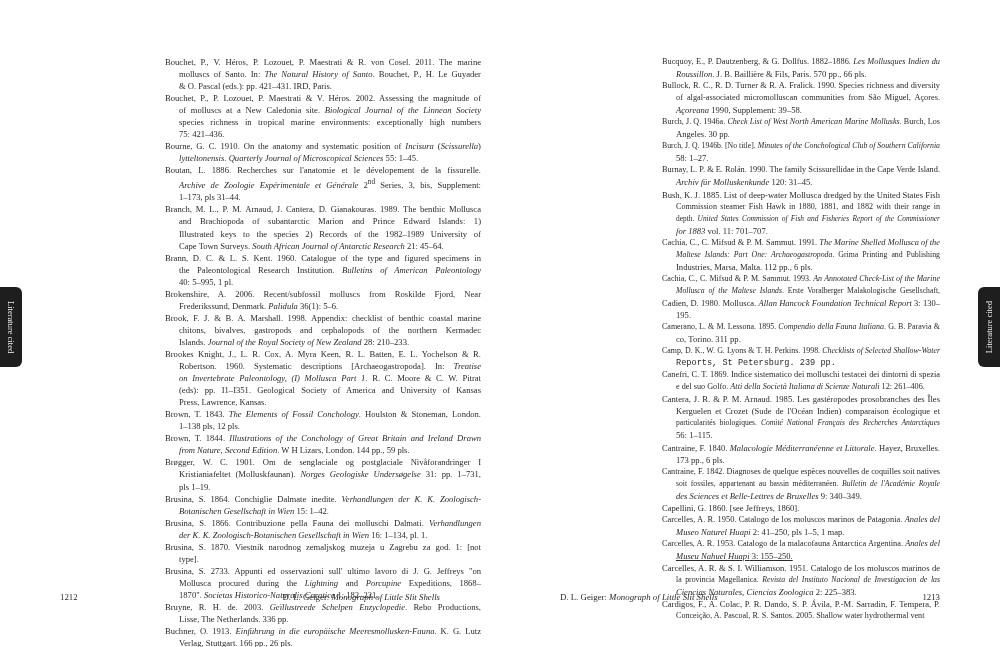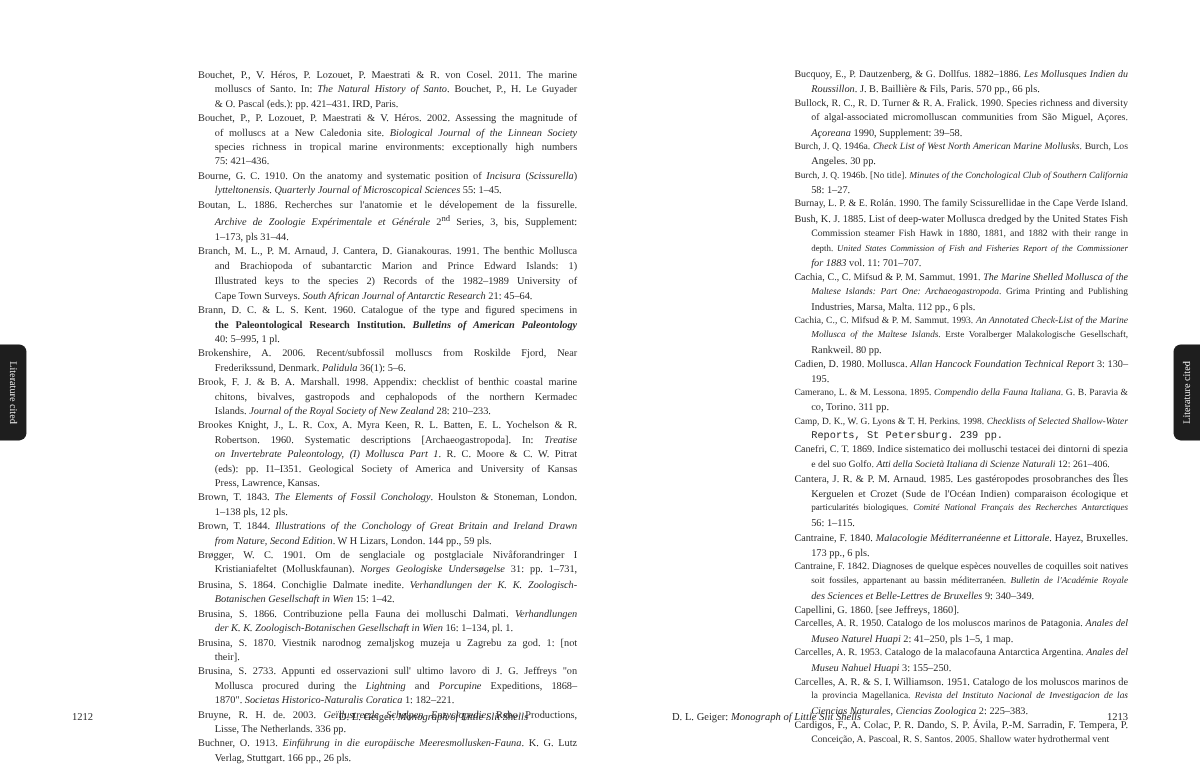--- a/index.html
+++ b/index.html
@@ -56,28 +56,28 @@
       <div class="ref">
         <span class="line" style="display: block; width: 316px;">Bourne, G. C. 1910. On the anatomy and systematic position of <i>Incisura</i> (<i>Scissurella</i>)</span>
         <span class="line cont last" style="display: block; width: 302px;"><i>lytteltonensis</i>. <i>Quarterly Journal of Microscopical Sciences</i> 55: 1–45.</span>
       </div>
       <div class="ref">
         <span class="line" style="display: block; width: 316px;">Boutan, L. 1886. Recherches sur l'anatomie et le dévelopement de la fissurelle.</span>
         <span class="line cont" style="display: block; width: 302px;"><i>Archive de Zoologie Expérimentale et Générale</i> 2<sup>nd</sup> Series, 3, bis, Supplement:</span>
         <span class="line cont last" style="display: block; width: 302px;">1–173, pls 31–44.</span>
       </div>
       <div class="ref">
-        <span class="line" style="display: block; width: 316px;">Branch, M. L., P. M. Arnaud, J. Cantera, D. Gianakouras. 1991. The benthic Mollusca</span>
+        <span class="line" style="display: block; width: 316px;">Branch, M. L., P. M. Arnaud, J. Cantera, D. Gianakouras. 1989. The benthic Mollusca</span>
         <span class="line cont" style="display: block; width: 302px;">and Brachiopoda of subantarctic Marion and Prince Edward Islands: 1)</span>
         <span class="line cont" style="display: block; width: 302px;">Illustrated keys to the species 2) Records of the 1982–1989 University of</span>
         <span class="line cont last" style="display: block; width: 302px;">Cape Town Surveys. <i>South African Journal of Antarctic Research</i> 21: 45–64.</span>
       </div>
       <div class="ref">
         <span class="line" style="display: block; width: 316px;">Brann, D. C. &amp; L. S. Kent. 1960. Catalogue of the type and figured specimens in</span>
-        <span class="line cont" style="display: block; width: 302px; font-weight: bold;">the Paleontological Research Institution. <i>Bulletins of American Paleontology</i></span>
+        <span class="line cont" style="display: block; width: 302px;">the Paleontological Research Institution. <i>Bulletins of American Paleontology</i></span>
         <span class="line cont last" style="display: block; width: 302px;">40: 5–995, 1 pl.</span>
       </div>
       <div class="ref">
         <span class="line" style="display: block; width: 316px;">Brokenshire, A. 2006. Recent/subfossil molluscs from Roskilde Fjord, Near</span>
         <span class="line cont last" style="display: block; width: 302px;">Frederikssund, Denmark. <i>Palidula</i> 36(1): 5–6.</span>
       </div>
       <div class="ref">
         <span class="line" style="display: block; width: 316px;">Brook, F. J. &amp; B. A. Marshall. 1998. Appendix: checklist of benthic coastal marine</span>
         <span class="line cont" style="display: block; width: 302px;">chitons, bivalves, gastropods and cephalopods of the northern Kermadec</span>
         <span class="line cont last" style="display: block; width: 302px;">Islands. <i>Journal of the Royal Society of New Zealand</i> 28: 210–233.</span>
@@ -93,32 +93,33 @@
         <span class="line" style="display: block; width: 316px;">Brown, T. 1843. <i>The Elements of Fossil Conchology</i>. Houlston &amp; Stoneman, London.</span>
         <span class="line cont last" style="display: block; width: 302px;">1–138 pls, 12 pls.</span>
       </div>
       <div class="ref">
         <span class="line" style="display: block; width: 316px;">Brown, T. 1844. <i>Illustrations of the Conchology of Great Britain and Ireland Drawn</i></span>
         <span class="line cont last" style="display: block; width: 302px;"><i>from Nature, Second Edition</i>. W H Lizars, London. 144 pp., 59 pls.</span>
       </div>
       <div class="ref">
         <span class="line" style="display: block; width: 316px;">Brøgger, W. C. 1901. Om de senglaciale og postglaciale Nivåforandringer I</span>
         <span class="line cont" style="display: block; width: 302px;">Kristianiafeltet (Molluskfaunan). <i>Norges Geologiske Undersøgelse</i> 31: pp. 1–731,</span>
+        <span class="line cont last" style="display: block; width: 302px;">pls 1–19.</span>
       </div>
       <div class="ref">
         <span class="line" style="display: block; width: 316px;">Brusina, S. 1864. Conchiglie Dalmate inedite. <i>Verhandlungen der K. K. Zoologisch-</i></span>
         <span class="line cont last" style="display: block; width: 302px;"><i>Botanischen Gesellschaft in Wien</i> 15: 1–42.</span>
       </div>
       <div class="ref">
         <span class="line" style="display: block; width: 316px;">Brusina, S. 1866. Contribuzione pella Fauna dei molluschi Dalmati. <i>Verhandlungen</i></span>
         <span class="line cont last" style="display: block; width: 302px;"><i>der K. K. Zoologisch-Botanischen Gesellschaft in Wien</i> 16: 1–134, pl. 1.</span>
       </div>
       <div class="ref">
         <span class="line" style="display: block; width: 316px;">Brusina, S. 1870. Viestnik narodnog zemaljskog muzeja u Zagrebu za god. 1: [not</span>
-        <span class="line cont last" style="display: block; width: 302px;">their].</span>
+        <span class="line cont last" style="display: block; width: 302px;">type].</span>
       </div>
       <div class="ref">
         <span class="line" style="display: block; width: 316px;">Brusina, S. 2733. Appunti ed osservazioni sull' ultimo lavoro di J. G. Jeffreys "on</span>
         <span class="line cont" style="display: block; width: 302px;">Mollusca procured during the <i>Lightning</i> and <i>Porcupine</i> Expeditions, 1868–</span>
         <span class="line cont last" style="display: block; width: 302px;">1870". <i>Societas Historico-Naturalis Coratica</i> 1: 182–221.</span>
       </div>
       <div class="ref">
         <span class="line" style="display: block; width: 316px;">Bruyne, R. H. de. 2003. <i>Geïllustreede Schelpen Enzyclopedie</i>. Rebo Productions,</span>
         <span class="line cont last" style="display: block; width: 302px;">Lisse, The Netherlands. 336 pp.</span>
       </div>
@@ -148,36 +149,36 @@
       <div class="ref">
         <span class="line" style="display: block; font-size: 8.1px; width: 278px;">Burch, J. Q. 1946a. <i>Check List of West North American Marine Mollusks</i>. Burch, Los</span>
         <span class="line cont last" style="display: block; width: 264px;">Angeles. 30 pp.</span>
       </div>
       <div class="ref">
         <span class="line" style="display: block; font-size: 7.8px; width: 278px;">Burch, J. Q. 1946b. [No title]. <i>Minutes of the Conchological Club of Southern California</i></span>
         <span class="line cont last" style="display: block; width: 264px;">58: 1–27.</span>
       </div>
       <div class="ref">
         <span class="line" style="display: block; font-size: 8.3px; width: 278px;">Burnay, L. P. &amp; E. Rolán. 1990. The family Scissurellidae in the Cape Verde Island.</span>
+        <span class="line cont last" style="display: block; width: 264px;"><i>Archiv für Molluskenkunde</i> 120: 31–45.</span>
       </div>
       <div class="ref">
         <span class="line" style="display: block; width: 278px;">Bush, K. J. 1885. List of deep-water Mollusca dredged by the United States Fish</span>
         <span class="line cont" style="display: block; font-size: 8.1px; width: 264px;">Commission steamer Fish Hawk in 1880, 1881, and 1882 with their range in</span>
         <span class="line cont" style="display: block; font-size: 7.4px; width: 264px;">depth. <i>United States Commission of Fish and Fisheries Report of the Commissioner</i></span>
         <span class="line cont last" style="display: block; width: 264px;"><i>for 1883</i> vol. 11: 701–707.</span>
       </div>
       <div class="ref">
         <span class="line" style="display: block; font-size: 8.4px; width: 278px;">Cachia, C., C. Mifsud &amp; P. M. Sammut. 1991. <i>The Marine Shelled Mollusca of the</i></span>
         <span class="line cont" style="display: block; font-size: 7.8px; width: 264px;"><i>Maltese Islands: Part One: Archaeogastropoda</i>. Grima Printing and Publishing</span>
         <span class="line cont last" style="display: block; width: 264px;">Industries, Marsa, Malta. 112 pp., 6 pls.</span>
       </div>
       <div class="ref">
         <span class="line" style="display: block; font-size: 8px; width: 278px;">Cachia, C., C. Mifsud &amp; P. M. Sammut. 1993. <i>An Annotated Check-List of the Marine</i></span>
         <span class="line cont" style="display: block; font-size: 7.7px; width: 264px;"><i>Mollusca of the Maltese Islands</i>. Erste Voralberger Malakologische Gesellschaft,</span>
-        <span class="line cont last" style="display: block; width: 264px;">Rankweil. 80 pp.</span>
       </div>
       <div class="ref">
         <span class="line" style="display: block; font-size: 8.5px; width: 278px;">Cadien, D. 1980. Mollusca. <i>Allan Hancock Foundation Technical Report</i> 3: 130–</span>
         <span class="line cont last" style="display: block; width: 264px;">195.</span>
       </div>
       <div class="ref">
         <span class="line" style="display: block; font-size: 8px; width: 278px;">Camerano, L. &amp; M. Lessona. 1895. <i>Compendio della Fauna Italiana</i>. G. B. Paravia &amp;</span>
         <span class="line cont last" style="display: block; width: 264px;">co, Torino. 311 pp.</span>
       </div>
       <div class="ref">
@@ -205,21 +206,21 @@
       </div>
       <div class="ref">
         <span class="line last" style="display: block; width: 278px;">Capellini, G. 1860. [see Jeffreys, 1860].</span>
       </div>
       <div class="ref">
         <span class="line" style="display: block; font-size: 8.4px; width: 278px;">Carcelles, A. R. 1950. Catalogo de los moluscos marinos de Patagonia. <i>Anales del</i></span>
         <span class="line cont last" style="display: block; width: 264px;"><i>Museo Naturel Huapi</i> 2: 41–250, pls 1–5, 1 map.</span>
       </div>
       <div class="ref">
         <span class="line" style="display: block; font-size: 8.3px; width: 278px;">Carcelles, A. R. 1953. Catalogo de la malacofauna Antarctica Argentina. <i>Anales del</i></span>
-        <span class="line cont last" style="display: block; width: 264px;"><i>Museu Nahuel Huapi</i> 3: 155–250.</span>
+        <span class="line cont last" style="display: block; width: 264px; text-decoration: underline;"><i>Museu Nahuel Huapi</i> 3: 155–250.</span>
       </div>
       <div class="ref">
         <span class="line" style="display: block; width: 278px;">Carcelles, A. R. &amp; S. I. Williamson. 1951. Catalogo de los moluscos marinos de</span>
         <span class="line cont" style="display: block; font-size: 7.8px; width: 264px;">la provincia Magellanica. <i>Revista del Instituto Nacional de Investigacion de las</i></span>
         <span class="line cont last" style="display: block; width: 264px;"><i>Ciencias Naturales, Ciencias Zoologica</i> 2: 225–383.</span>
       </div>
       <div class="ref">
         <span class="line" style="display: block; width: 278px;">Cardigos, F., A. Colac, P. R. Dando, S. P. Ávila, P.-M. Sarradin, F. Tempera, P.</span>
         <span class="line cont last" style="display: block; font-size: 8.1px; width: 264px;">Conceição, A. Pascoal, R. S. Santos. 2005. Shallow water hydrothermal vent</span>
       </div>

